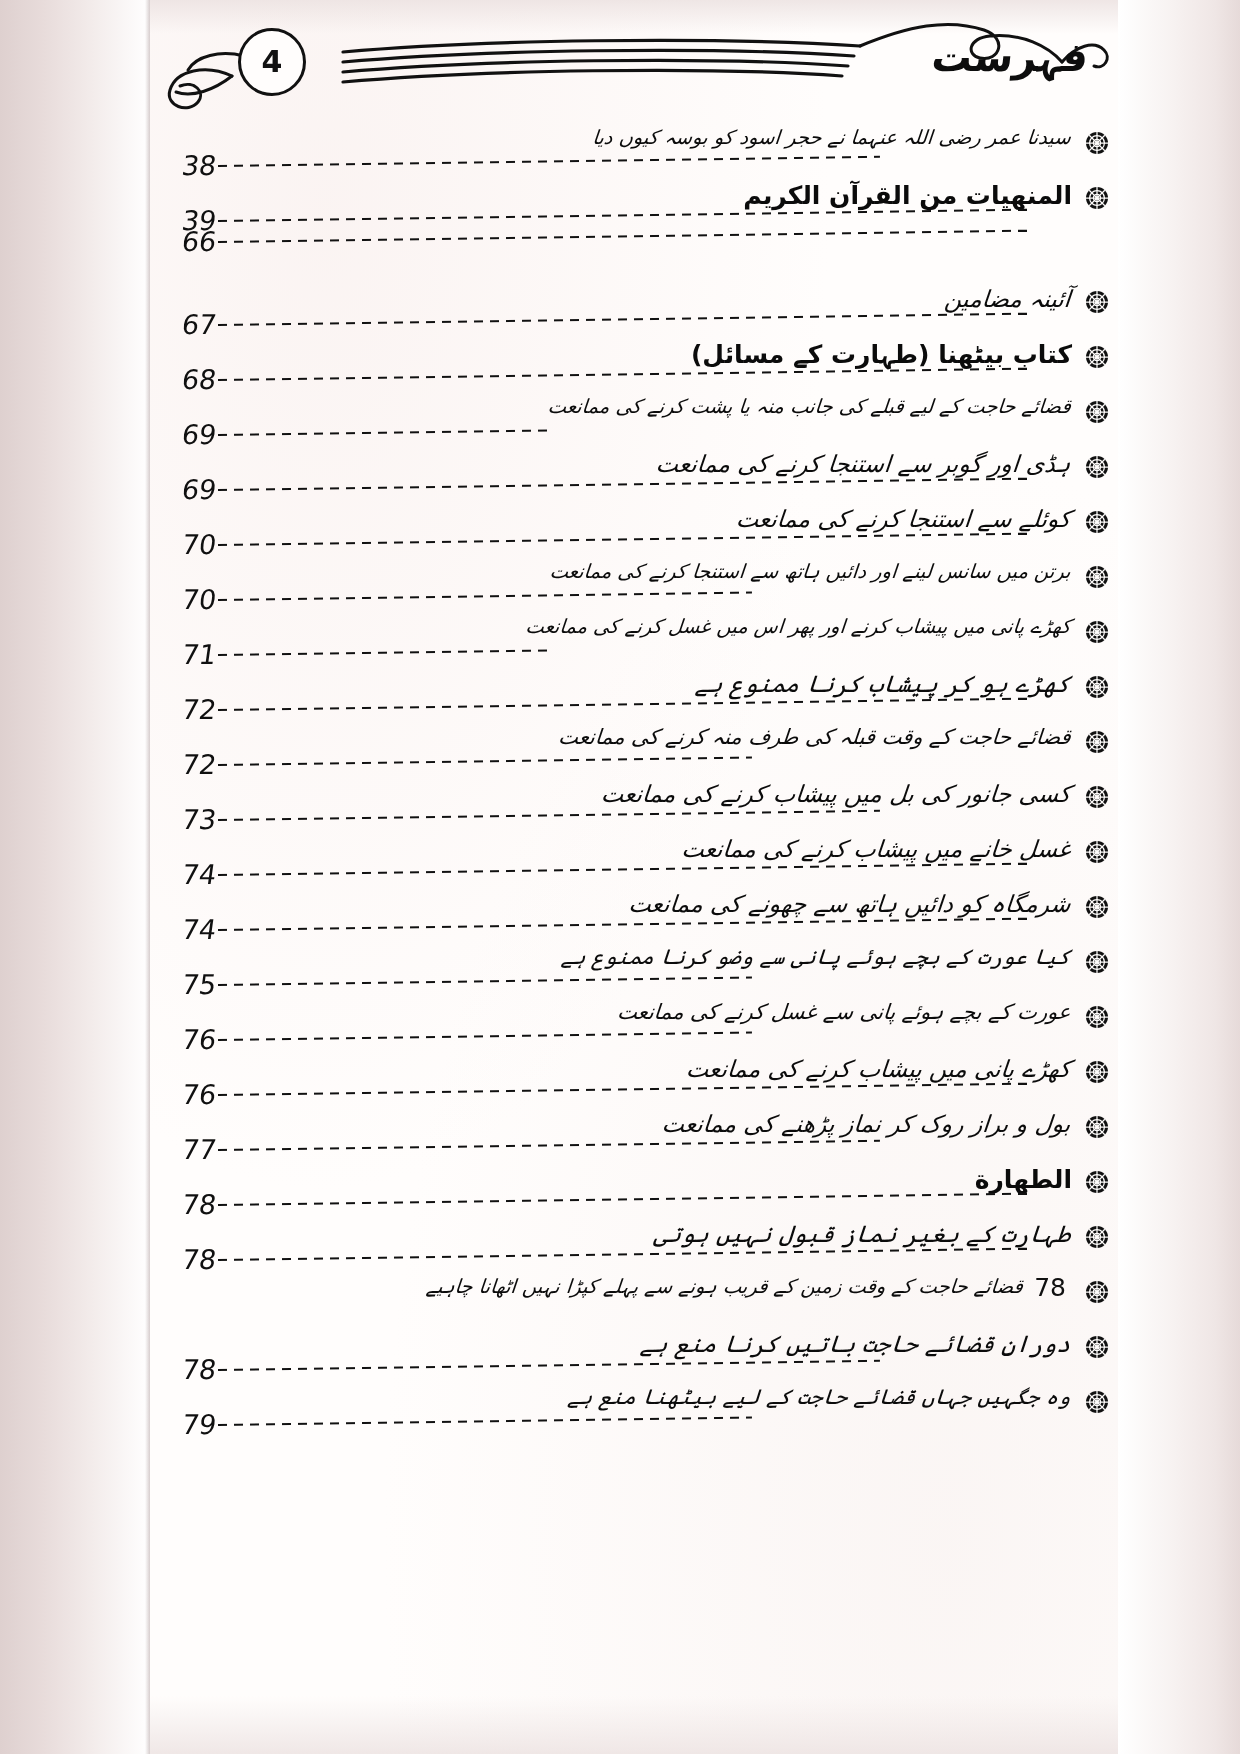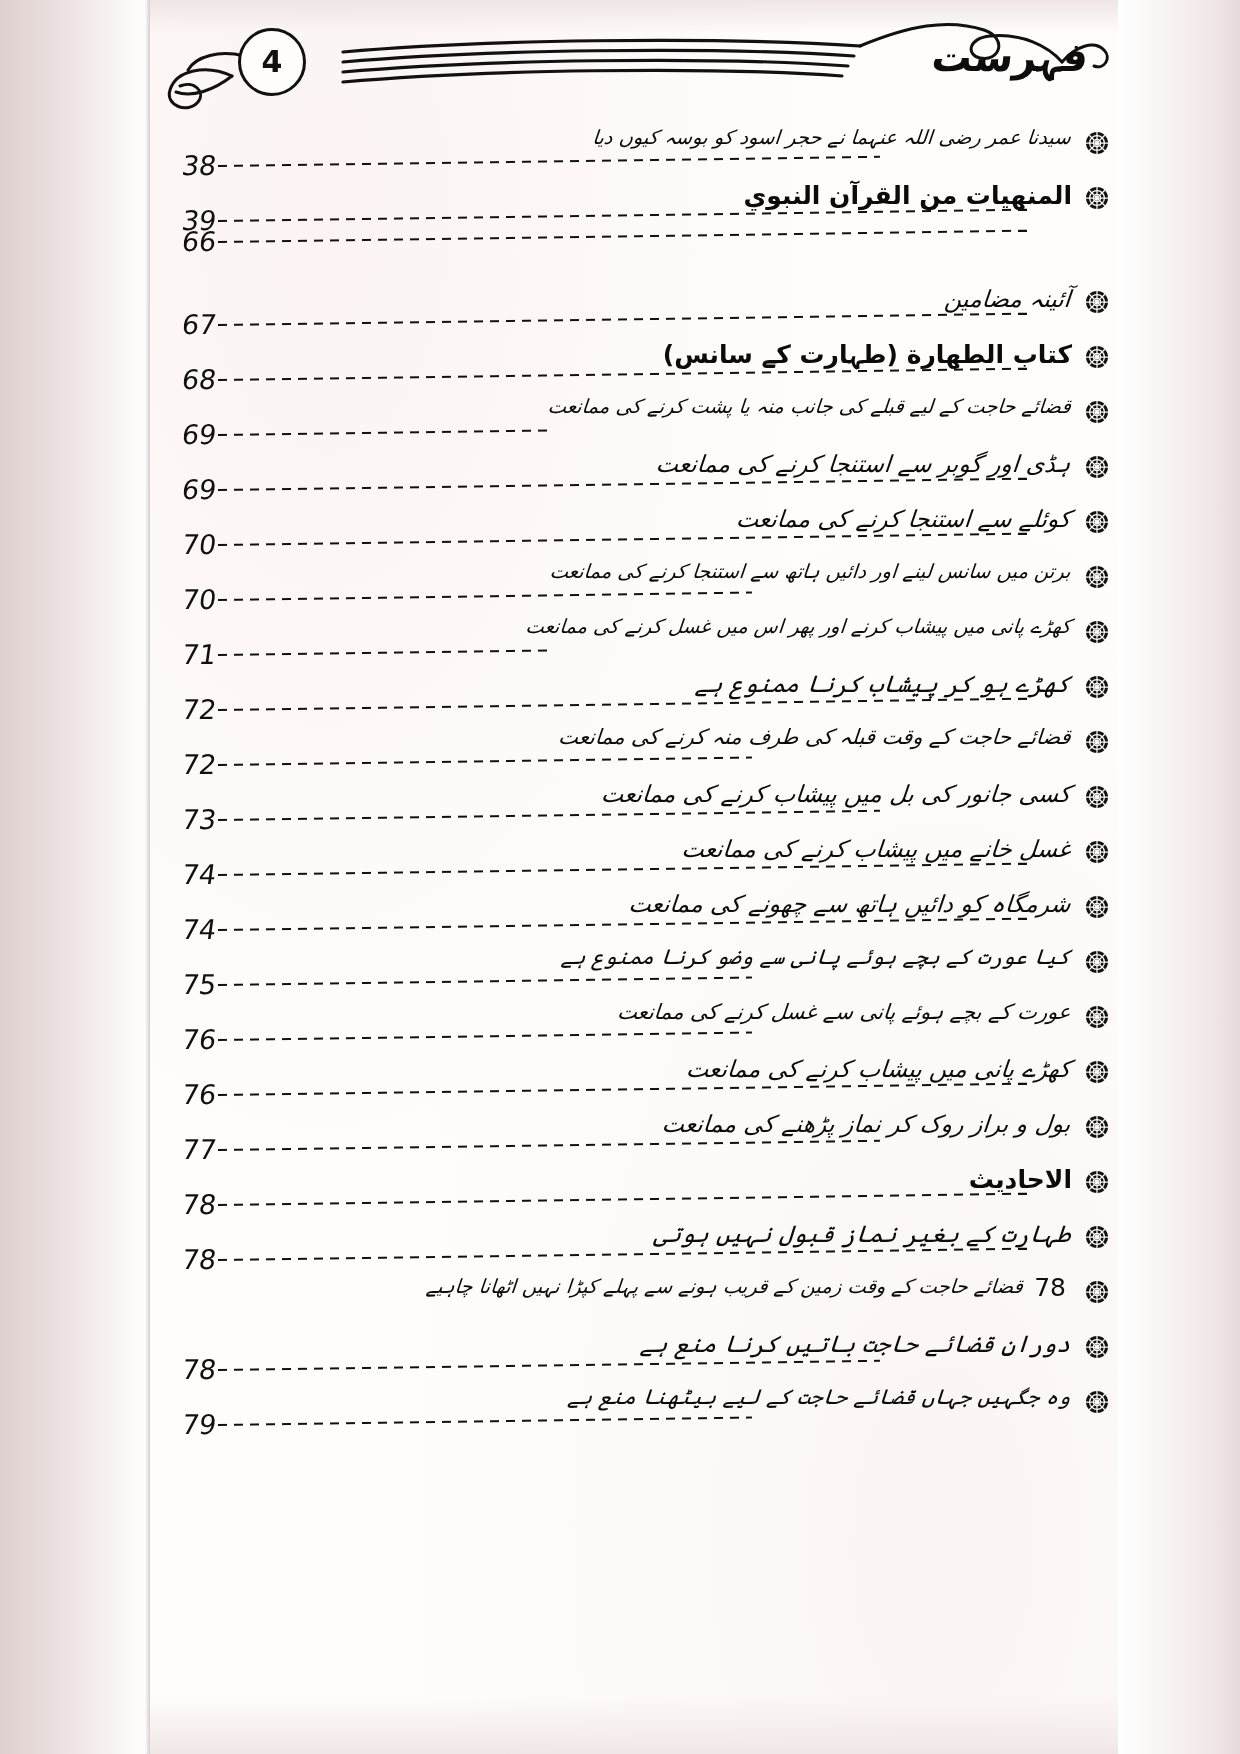--- a/index.html
+++ b/index.html
@@ -291,21 +291,21 @@
 <svg width="30" height="30" viewBox="0 0 30 30" xmlns="http://www.w3.org/2000/svg">
   <circle cx="15" cy="15" r="11" fill="#111"></circle>
   <g stroke="#fffdfc" stroke-width="1.25" fill="none">
     <circle cx="15" cy="15" r="7.4"></circle>
     <circle cx="15" cy="15" r="3.6"></circle>
     <path d="M15 4 L15 26 M4 15 L26 15 M7.2 7.2 L22.8 22.8 M22.8 7.2 L7.2 22.8"></path>
   </g>
   <circle cx="15" cy="15" r="1.5" fill="#fffdfc"></circle>
 </svg>
             </span>
-            <span class="entry-title arabic-bold">المنهيات من القرآن النبوي</span>
+            <span class="entry-title arabic-bold">المنهيات من القرآن الكريم</span>
           </div>
           <div class="leader-row">
             <span class="pagenum">39</span>
             <span class="leader long"></span>
           </div>
         </div>
         <div class="toc-entry">
           <div class="leader-row">
             <span class="pagenum">66</span>
             <span class="leader long"></span>
@@ -337,21 +337,21 @@
 <svg width="30" height="30" viewBox="0 0 30 30" xmlns="http://www.w3.org/2000/svg">
   <circle cx="15" cy="15" r="11" fill="#111"></circle>
   <g stroke="#fffdfc" stroke-width="1.25" fill="none">
     <circle cx="15" cy="15" r="7.4"></circle>
     <circle cx="15" cy="15" r="3.6"></circle>
     <path d="M15 4 L15 26 M4 15 L26 15 M7.2 7.2 L22.8 22.8 M22.8 7.2 L7.2 22.8"></path>
   </g>
   <circle cx="15" cy="15" r="1.5" fill="#fffdfc"></circle>
 </svg>
             </span>
-            <span class="entry-title arabic-bold">كتاب الطهارة (طہارت کے سانس)</span>
+            <span class="entry-title arabic-bold">كتاب بیٹھنا (طہارت کے مسائل)</span>
           </div>
           <div class="leader-row">
             <span class="pagenum">68</span>
             <span class="leader long"></span>
           </div>
         </div>
         <div class="toc-entry">
           <div class="entry-row">
             <span class="bullet">
 <svg width="30" height="30" viewBox="0 0 30 30" xmlns="http://www.w3.org/2000/svg">
@@ -637,21 +637,21 @@
 <svg width="30" height="30" viewBox="0 0 30 30" xmlns="http://www.w3.org/2000/svg">
   <circle cx="15" cy="15" r="11" fill="#111"></circle>
   <g stroke="#fffdfc" stroke-width="1.25" fill="none">
     <circle cx="15" cy="15" r="7.4"></circle>
     <circle cx="15" cy="15" r="3.6"></circle>
     <path d="M15 4 L15 26 M4 15 L26 15 M7.2 7.2 L22.8 22.8 M22.8 7.2 L7.2 22.8"></path>
   </g>
   <circle cx="15" cy="15" r="1.5" fill="#fffdfc"></circle>
 </svg>
             </span>
-            <span class="entry-title arabic-bold">الاحاديث</span>
+            <span class="entry-title arabic-bold">الطهارة</span>
           </div>
           <div class="leader-row">
             <span class="pagenum">78</span>
             <span class="leader long"></span>
           </div>
         </div>
         <div class="toc-entry">
           <div class="entry-row">
             <span class="bullet">
 <svg width="30" height="30" viewBox="0 0 30 30" xmlns="http://www.w3.org/2000/svg">

